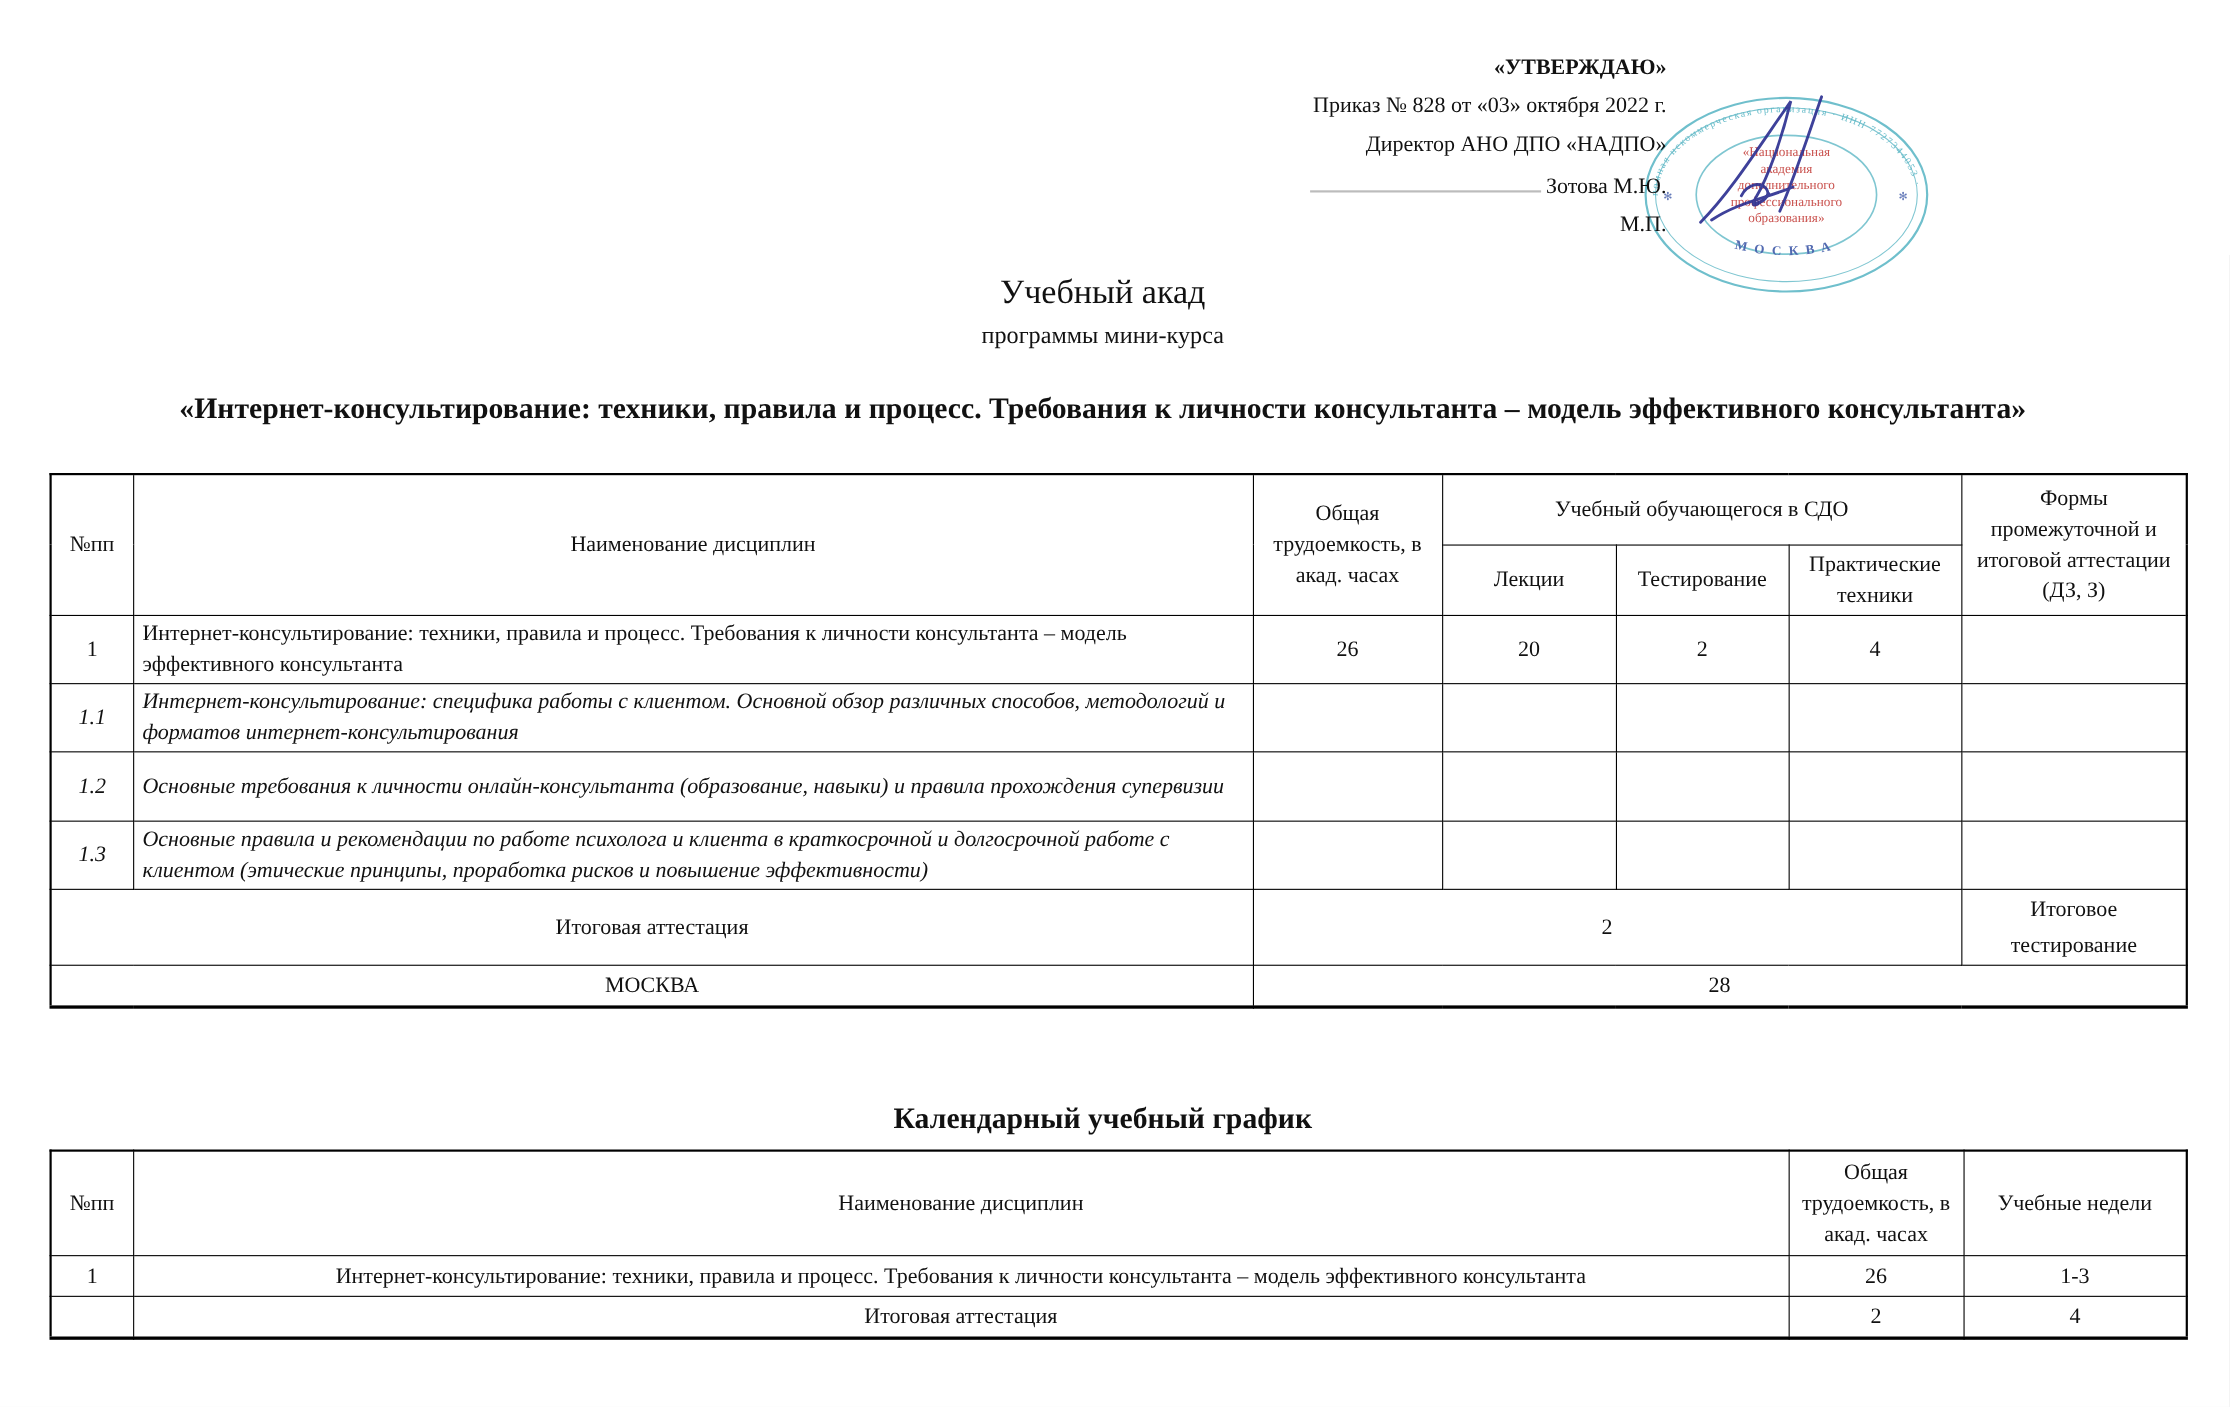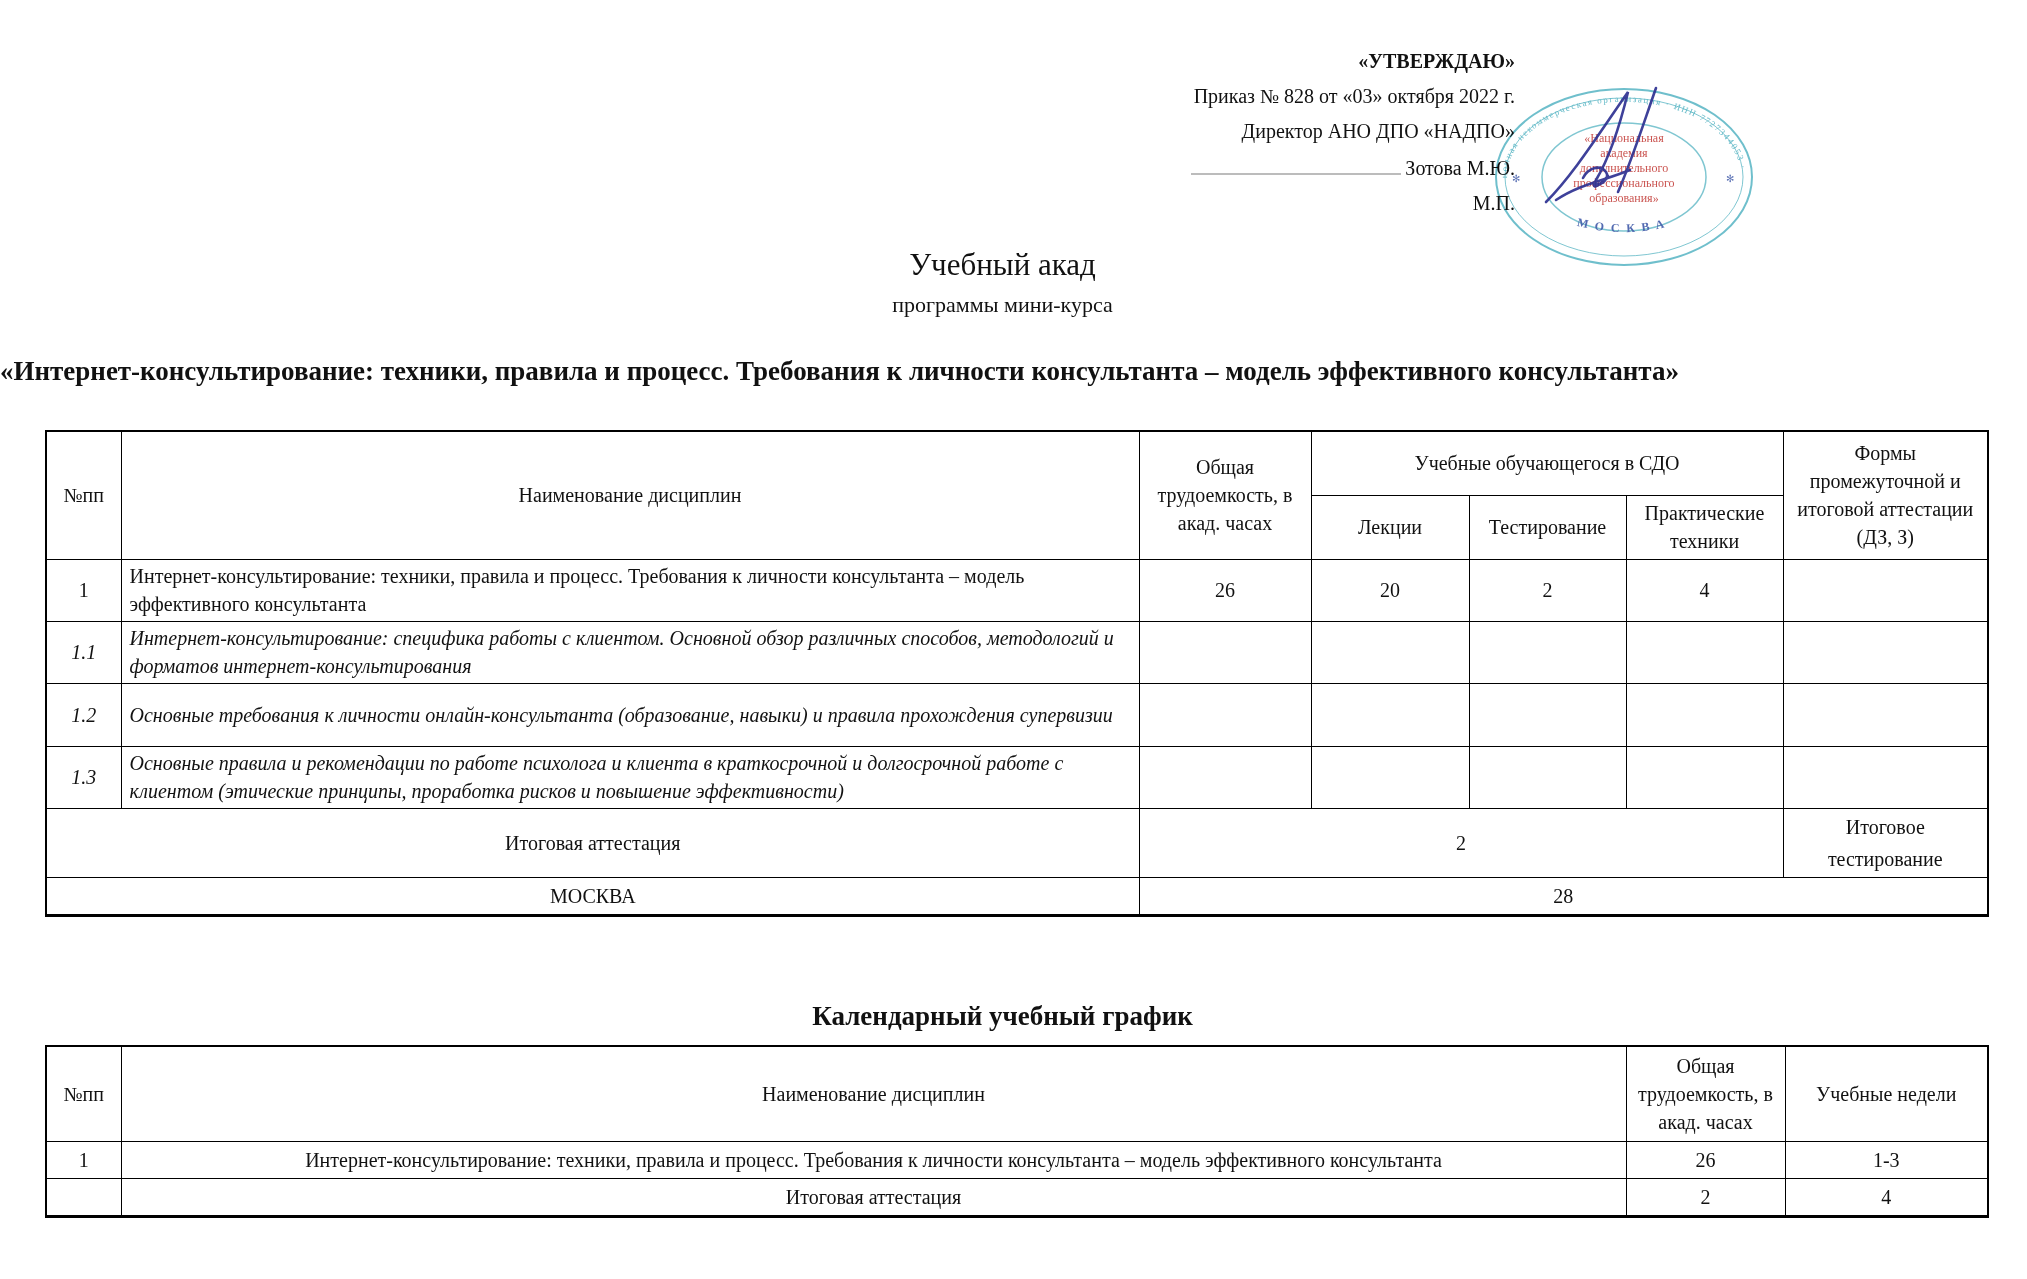--- a/index.html
+++ b/index.html
@@ -14,21 +14,21 @@
   .sig-underline{display:inline-block;width:210px;border-bottom:2px solid #bcbcbc;
                  height:18px;margin-right:4px;}
   .stamp-svg{position:absolute;left:1488px;top:82px;z-index:1;}
   .sign-svg{position:absolute;left:1528px;top:80px;z-index:3;}
 
   
   .doc-title{position:absolute;top:248px;left:0;width:2005px;text-align:center;
              font-size:31px;line-height:34px;}
   .doc-subtitle{position:absolute;top:292px;left:0;width:2005px;text-align:center;
                 font-size:22px;line-height:26px;}
-  .course-heading{position:absolute;top:356px;left:0;width:2005px;text-align:left;
+  .course-heading{position:absolute;top:356px;left:0;width:2005px;text-align:center;
                   font-size:27px;font-weight:bold;white-space:nowrap;}
 
   
   .tblwrap1{position:absolute;left:45px;top:430px;}
   .tblwrap2{position:absolute;left:45px;top:1045px;}
   table.doc{border-collapse:collapse;table-layout:fixed;width:1942px;
             border:2px solid #000;}
   table.doc td,table.doc th{border:1px solid #000;font-size:20px;font-weight:normal;
             padding:2px 8px;vertical-align:middle;line-height:1.4;overflow:hidden;}
   table.doc{border-bottom:3px solid #000;}
@@ -100,21 +100,21 @@
         <col style="width:158px">
           <col style="width:157px">
           <col style="width:157px">
           <col style="width:205px">
       </colgroup>
       <tbody>
           <tr style="height:64px">
         <th rowspan="2" class="center">№пп</th>
         <th rowspan="2" class="center">Наименование дисциплин</th>
         <th rowspan="2" class="center">Общая трудоемкость, в акад. часах</th>
-        <th colspan="3" class="center">Учебные обучающегося в СДО</th>
+        <th colspan="3" class="center">Учебный обучающегося в СДО</th>
         <th rowspan="2" class="center">Формы промежуточной и итоговой аттестации (ДЗ, З)</th>
       </tr>
       <tr style="height:64px">
         <th class="center">Лекции</th>
         <th class="center">Тестирование</th>
         <th class="center">Практические техники</th>
       </tr>
       <tr style="height:62px">
         <td class="center">1</td>
         <td class="name-cell">Интернет-консультирование: техники, правила и процесс. Требования к личности консультанта – модель эффективного консультанта</td>

